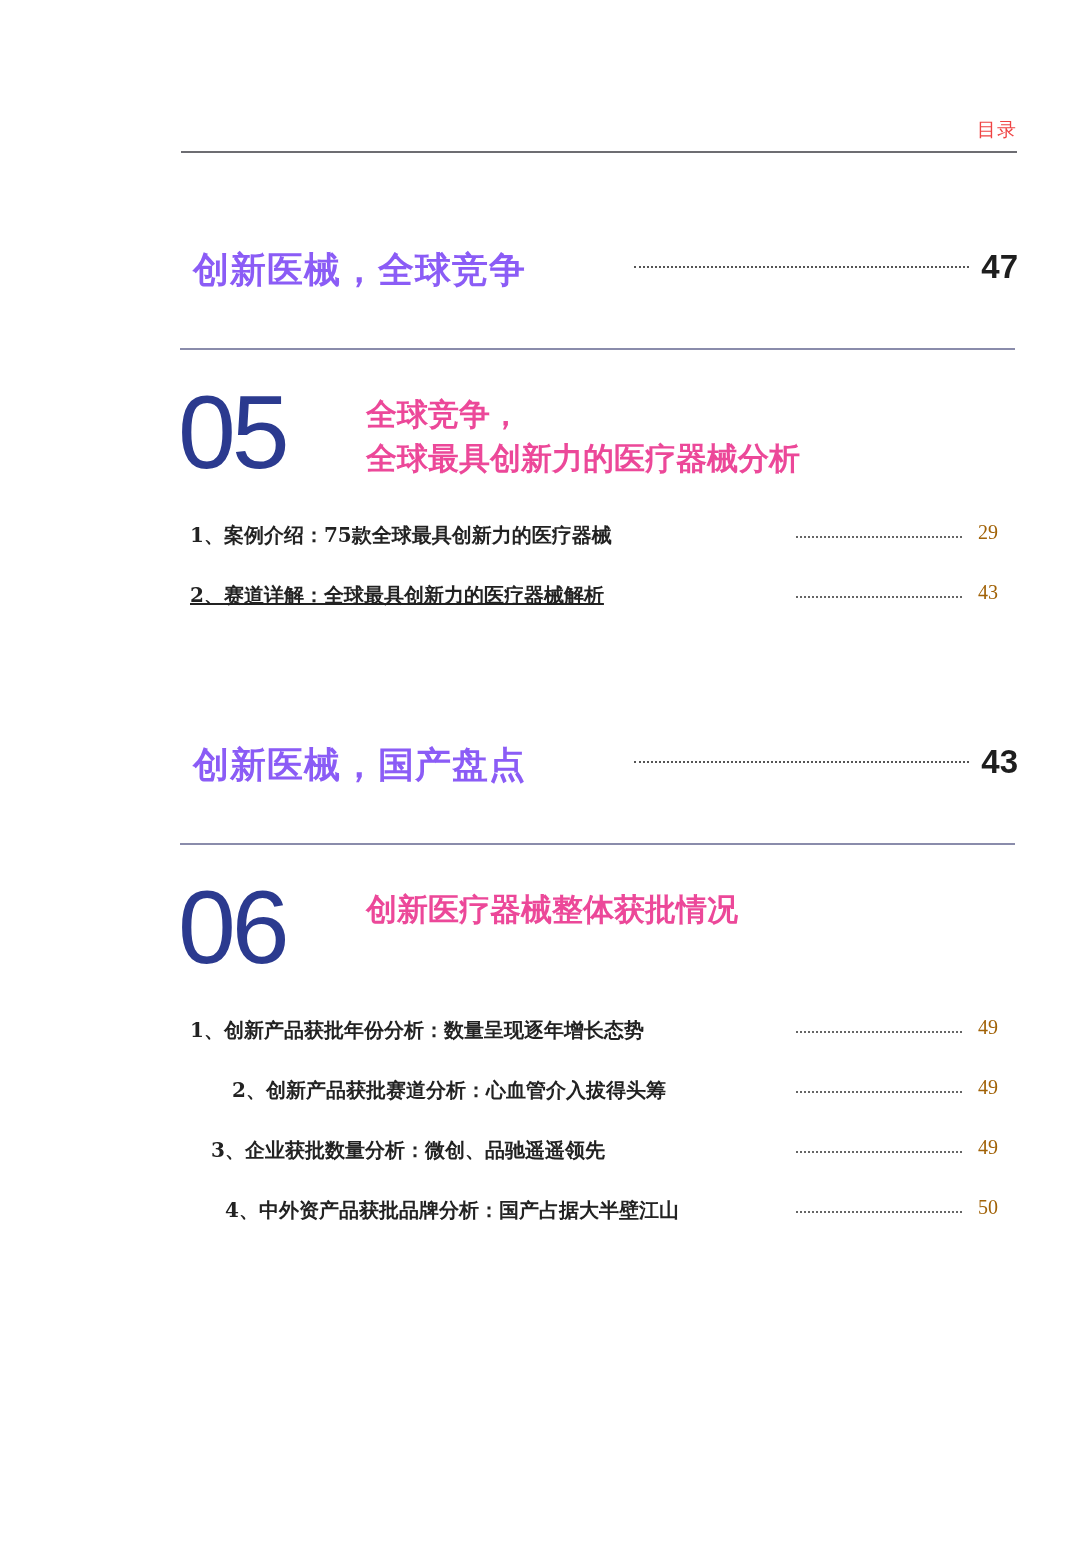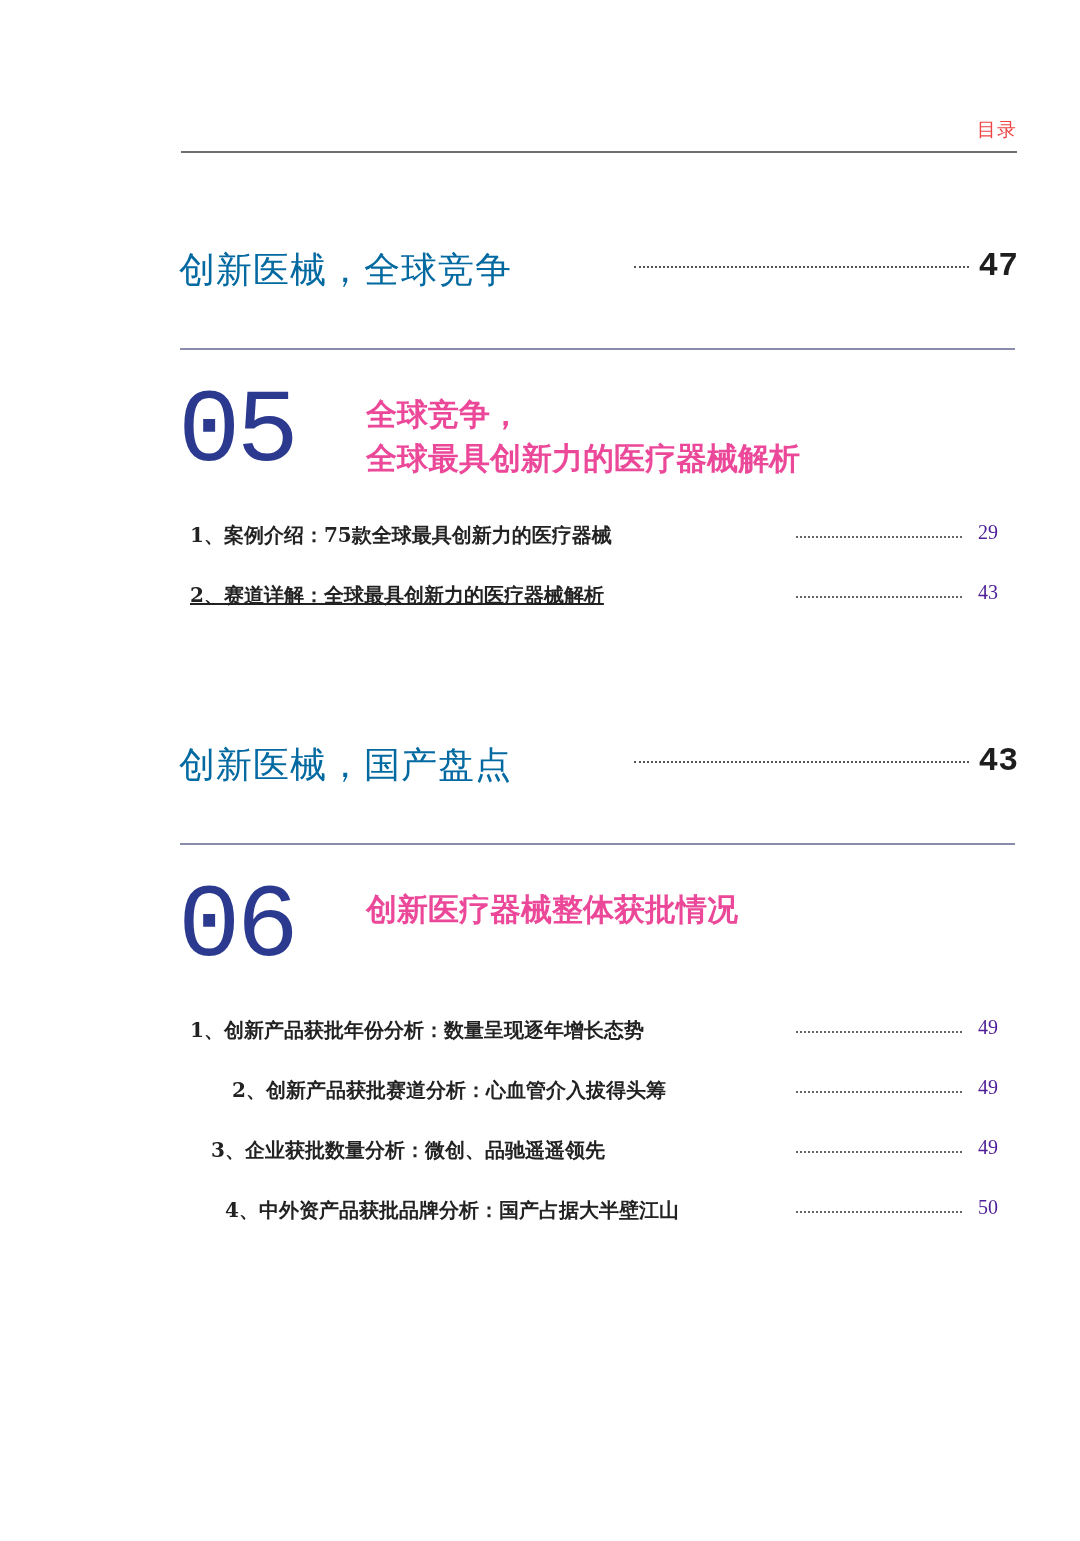--- a/index.html
+++ b/index.html
@@ -2,48 +2,48 @@
 <html><head>
 <meta charset="utf-8">
 <style>
   html, body { margin: 0; padding: 0; background: #ffffff; }
   body { width: 1080px; height: 1541px; position: relative; overflow: hidden;
          font-family: "DejaVu Serif", "Liberation Serif", serif; color: #222; }
   .abs { position: absolute; }
   .header-label { right: 63px; top: 117px; font-size: 19px; color: #ef4444;
                   font-family: "DejaVu Sans", "Liberation Sans", sans-serif; letter-spacing: 1px; }
   .header-rule { left: 181px; width: 836px; top: 151px; height: 2px; background: #6d6d72; }
-  .part-title { left: 179px; font-size: 36px; font-weight: normal; color: #0369a1; letter-spacing: 1px; }
+  .part-title { left: 193px; font-size: 36px; font-weight: bold; color: #8b5cf6; letter-spacing: 1px; }
   .part-dots { left: 634px; width: 335px; border-bottom: 2px dotted #555; height: 0; }
   .part-page { right: 62px; font-size: 33px; font-weight: bold; color: #1e1e1e;
-               font-family: Liberation Mono, monospace; }
+               font-family: Liberation Sans, sans-serif; }
   .section-rule { left: 180px; width: 835px; height: 2px; background: #8a8cab; }
-  .chapter-num { left: 178px; font-size: 104px; color: #2b3a8f; font-family: Liberation Mono, monospace;
+  .chapter-num { left: 178px; font-size: 104px; color: #2b3a8f; font-family: Liberation Sans, sans-serif;
                  line-height: 1; letter-spacing: -4px; }
   .chapter-title { left: 366px; font-size: 31px; font-weight: bold; color: #ec4899; line-height: 44px; }
   .chapter-title .yr { font-family: "Liberation Serif", serif; font-weight: normal; font-size: 30px; }
   .entry { left: 190px; font-size: 20px; color: #222; font-weight: bold; }
   .entry-dots { left: 796px; width: 166px; border-bottom: 2px dotted #666; height: 0; }
-  .entry-page { left: 978px; font-size: 20px; color: #4c1d95; font-family: "Liberation Serif", serif; }
+  .entry-page { left: 978px; font-size: 20px; color: #a16207; font-family: "Liberation Serif", serif; }
 </style>
 </head>
 <body>
 
 <div class="abs header-label">目录</div>
 <div class="abs header-rule"></div>
 
 <div class="abs part-title" style="top:246px;">创新医械，全球竞争</div>
 <div class="abs part-dots" style="top:266px;"></div>
 <div class="abs part-page" style="top:248px;">47</div>
 <div class="abs section-rule" style="top:348px;"></div>
 
 <div class="abs chapter-num" style="top:380px;">05</div>
 <div class="abs chapter-title" style="top:392px;">
   <div>全球竞争，</div>
-  <div>全球最具创新力的医疗器械解析</div>
+  <div>全球最具创新力的医疗器械分析</div>
 </div>
 
 <div class="abs entry" style="top:522px;">1、案例介绍：75款全球最具创新力的医疗器械</div>
 <div class="abs entry-dots" style="top:536px;"></div>
 <div class="abs entry-page" style="top:521px;">29</div>
 
 <div class="abs entry" style="top:582px;text-decoration:underline;">2、赛道详解：全球最具创新力的医疗器械解析</div>
 <div class="abs entry-dots" style="top:596px;"></div>
 <div class="abs entry-page" style="top:581px;">43</div>
 

